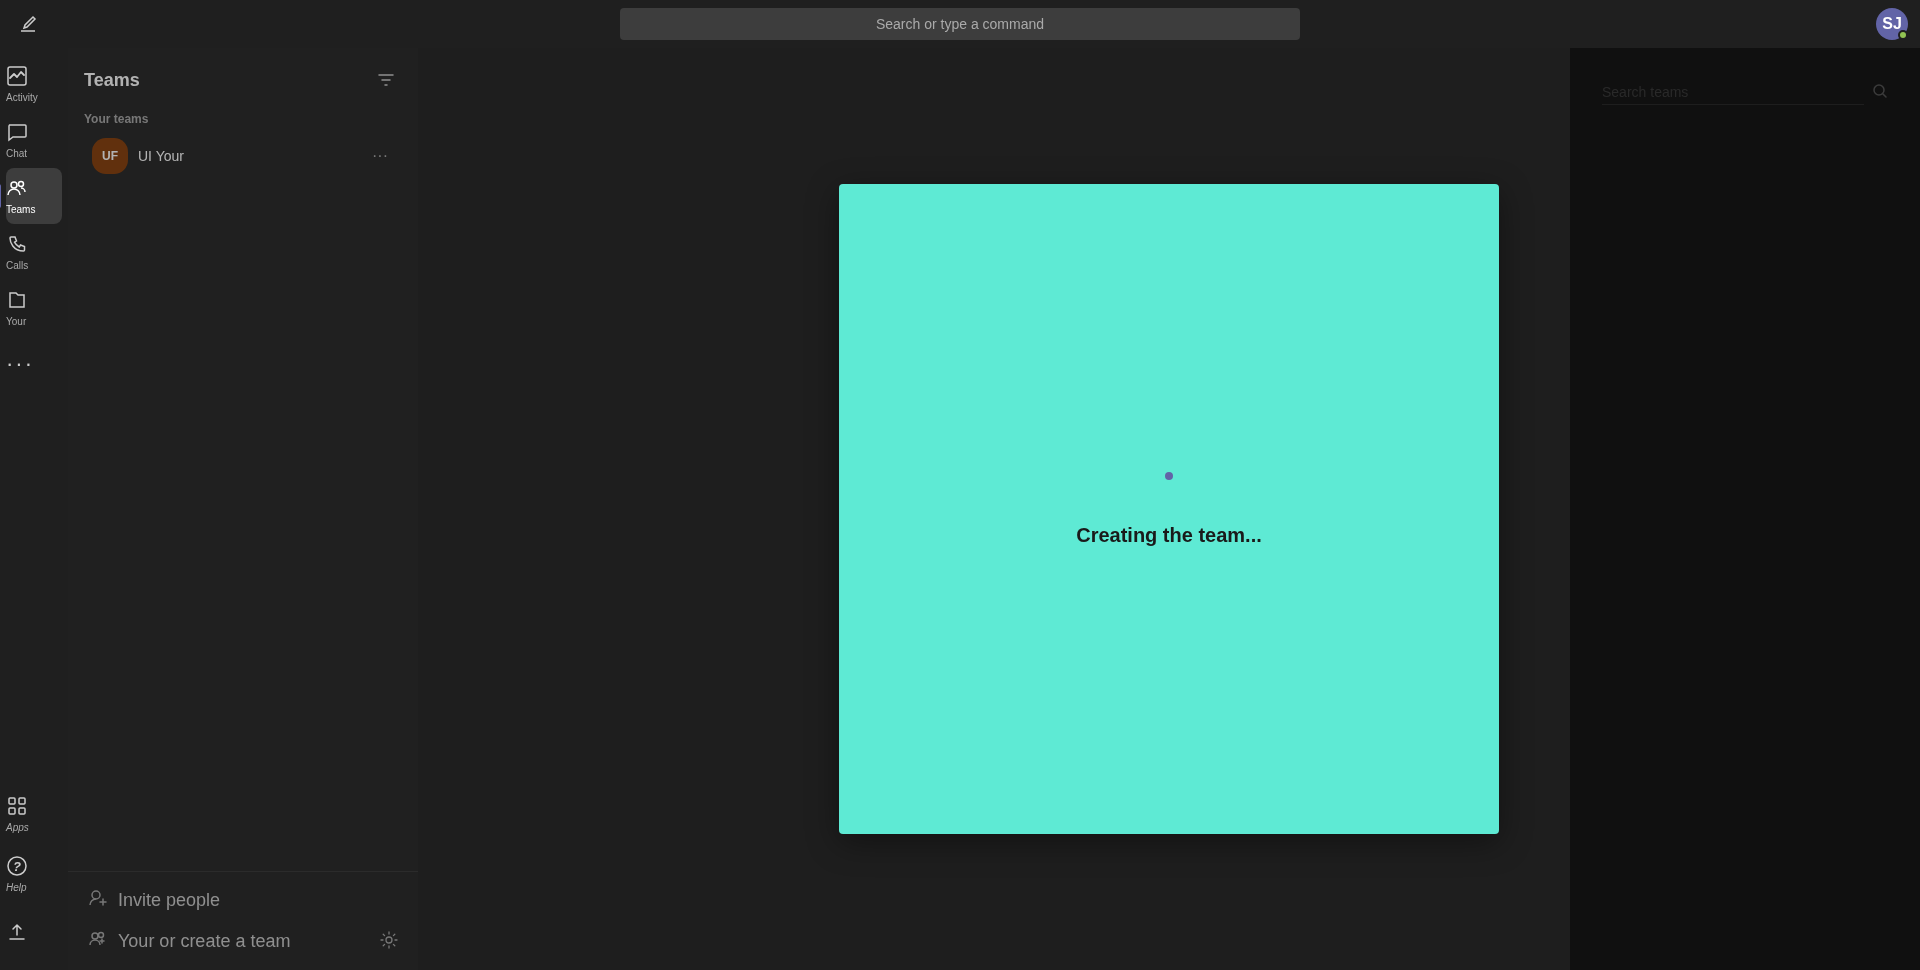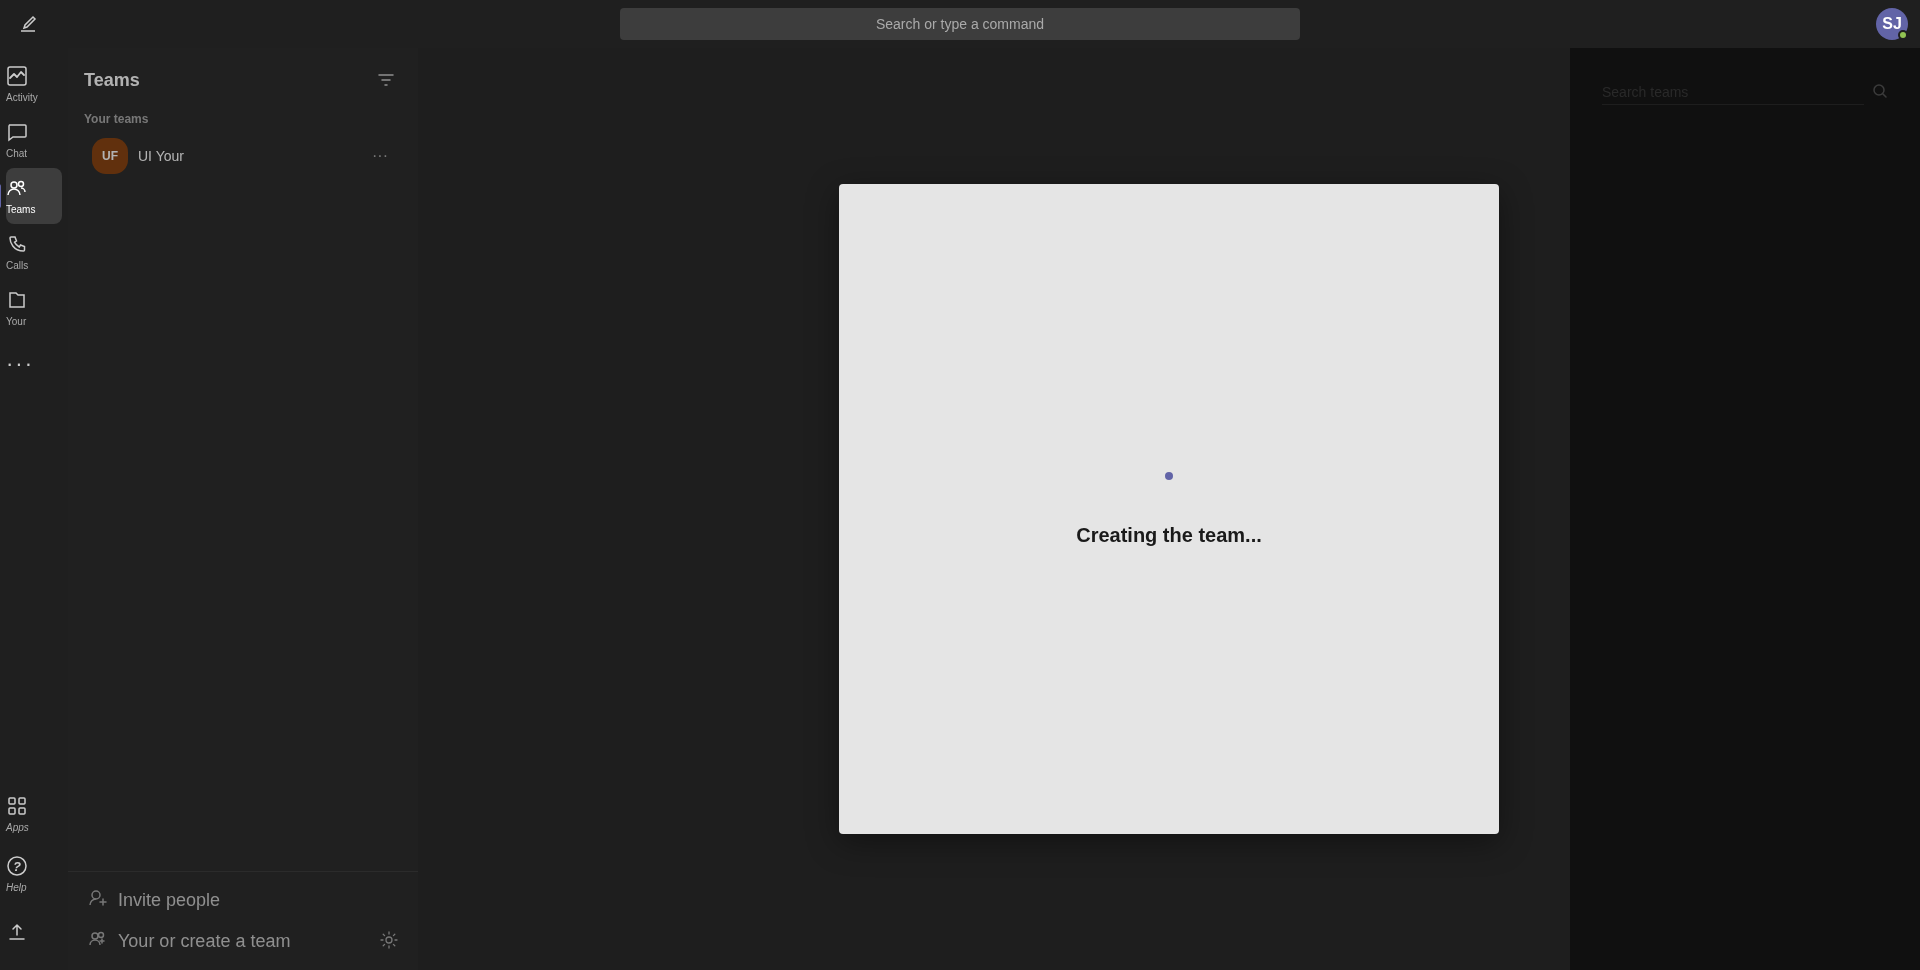--- a/index.html
+++ b/index.html
@@ -333,21 +333,21 @@
       inset: 0;
       background: rgba(0,0,0,0.5);
       z-index: 100;
       display: flex;
       align-items: center;
       justify-content: center;
     }
 
     
     .modal {
-      background: #e5e5e5;
+      background: #5eead4;
       border-radius: 4px;
       width: 660px;
       height: 650px;
       display: flex;
       flex-direction: column;
       align-items: center;
       justify-content: center;
       position: relative;
       box-shadow: 0 8px 32px rgba(0,0,0,0.4);
     }

